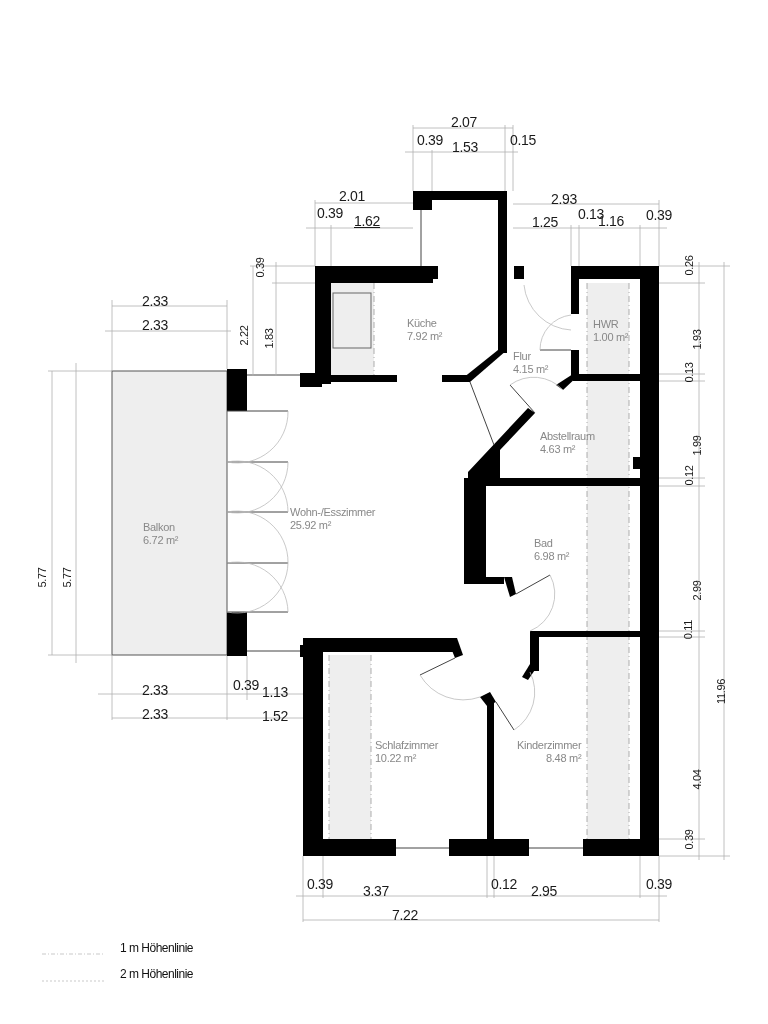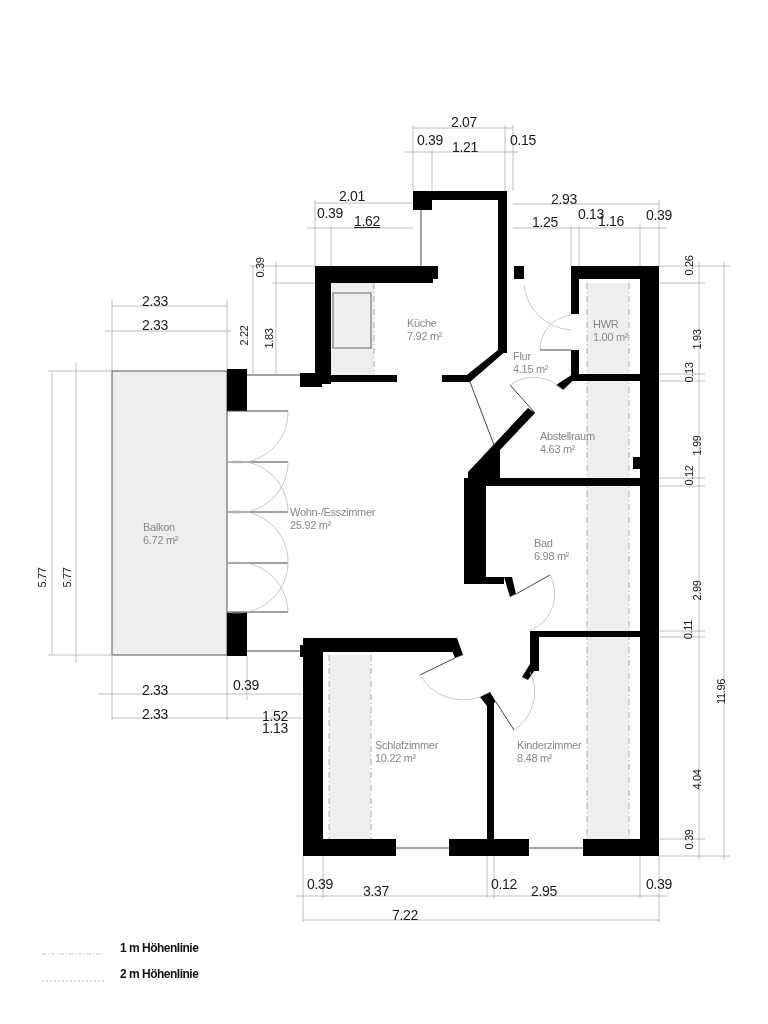--- a/index.html
+++ b/index.html
@@ -1,21 +1,21 @@
 <!DOCTYPE html>
 <html><head>
 <meta charset="utf-8">
 <style>
   html,body{margin:0;padding:0;background:#fff;}
   body{width:768px;height:1024px;position:relative;overflow:hidden;font-family:"Liberation Sans",sans-serif;}
   svg{position:absolute;left:0;top:0;}
   .lbl{position:absolute;font-size:14px;color:#1a1a1a;white-space:nowrap;line-height:1;letter-spacing:-0.3px;}
   .vlbl{position:absolute;font-size:11px;color:#1a1a1a;white-space:nowrap;line-height:1;transform:rotate(-90deg);transform-origin:center center;letter-spacing:-0.3px;}
   .room{position:absolute;font-size:11px;color:#888;line-height:13px;white-space:nowrap;letter-spacing:-0.3px;}
-  .legend-text{position:absolute;font-size:12px;color:#111;white-space:nowrap;letter-spacing:-0.5px;font-weight:bold;}
+  .legend-text{position:absolute;font-size:12px;color:#111;white-space:nowrap;letter-spacing:-0.5px;}
 </style>
 </head>
 <body>
 
 <svg width="768" height="1024" viewBox="0 0 768 1024">
 
   <rect x="112" y="371" width="115" height="284" fill="#eee" stroke="#555" stroke-width="1"></rect>
 
   <rect x="330" y="283" width="44" height="96" fill="#eee"></rect>
   <rect x="587" y="283" width="42" height="556" fill="#eee"></rect>
@@ -163,25 +163,25 @@
 </svg>
 
 <div class="room" style="left:407px;top:317px;"><span>Küche</span><br><span>7.92 m²</span></div>
 <div class="room" style="left:513px;top:350px;"><span>Flur</span><br><span>4.15 m²</span></div>
 <div class="room" style="left:593px;top:318px;"><span>HWR</span><br><span>1.00 m²</span></div>
 <div class="room" style="left:540px;top:430px;"><span>Abstellraum</span><br><span>4.63 m²</span></div>
 <div class="room" style="left:143px;top:508px;margin-top:13px;"><span>Balkon</span><br><span>6.72 m²</span></div>
 <div class="room" style="left:290px;top:506px;"><span>Wohn-/Esszimmer</span><br><span>25.92 m²</span></div>
 <div class="room" style="left:534px;top:537px;"><span>Bad</span><br><span>6.98 m²</span></div>
 <div class="room" style="left:375px;top:739px;"><span>Schlafzimmer</span><br><span>10.22 m²</span></div>
-<div class="room" style="left:517px;top:739px;"><span>Kinderzimmer</span><br><span>8.48 m²</span></div>
+<div class="room" style="left:517px;top:739px;text-align:right;"><span>Kinderzimmer</span><br><span>8.48 m²</span></div>
 
 <div class="lbl" style="left:451px;top:115px;">2.07</div>
 <div class="lbl" style="left:417px;top:133px;">0.39</div>
-<div class="lbl" style="left:452px;top:140px;">1.21</div>
+<div class="lbl" style="left:452px;top:140px;">1.53</div>
 <div class="lbl" style="left:510px;top:133px;">0.15</div>
 
 <div class="lbl" style="left:339px;top:189px;">2.01</div>
 <div class="lbl" style="left:317px;top:206px;">0.39</div>
 <div class="lbl" style="left:354px;top:214px;text-decoration:underline;">1.62</div>
 
 <div class="lbl" style="left:551px;top:192px;text-align:center;">2.93</div>
 <div class="lbl" style="left:532px;top:215px;">1.25</div>
 <div class="lbl" style="left:578px;top:207px;">0.13</div>
 <div class="lbl" style="left:598px;top:214px;">1.16</div>
@@ -191,21 +191,21 @@
 <div class="vlbl" style="left:234px;top:330px;">2.22</div>
 <div class="vlbl" style="left:259px;top:333px;">1.83</div>
 
 <div class="lbl" style="left:142px;top:294px;">2.33</div>
 <div class="lbl" style="left:142px;top:318px;">2.33</div>
 <div class="vlbl" style="left:32px;top:572px;">5.77</div>
 <div class="vlbl" style="left:57px;top:572px;">5.77</div>
 <div class="lbl" style="left:142px;top:683px;">2.33</div>
 <div class="lbl" style="left:142px;top:707px;">2.33</div>
 <div class="lbl" style="left:233px;top:678px;">0.39</div>
-<div class="lbl" style="left:262px;top:685px;margin-top:36px;">1.13</div>
+<div class="lbl" style="left:262px;top:685px;">1.13</div>
 <div class="lbl" style="left:262px;top:709px;text-align:right;">1.52</div>
 
 <div class="vlbl" style="left:679px;top:260px;">0.26</div>
 <div class="vlbl" style="left:687px;top:334px;">1.93</div>
 <div class="vlbl" style="left:679px;top:367px;">0.13</div>
 <div class="vlbl" style="left:687px;top:440px;">1.99</div>
 <div class="vlbl" style="left:679px;top:470px;">0.12</div>
 <div class="vlbl" style="left:687px;top:585px;">2.99</div>
 <div class="vlbl" style="left:679px;top:624px;">0.11</div>
 <div class="vlbl" style="left:687px;top:774px;">4.04</div>

